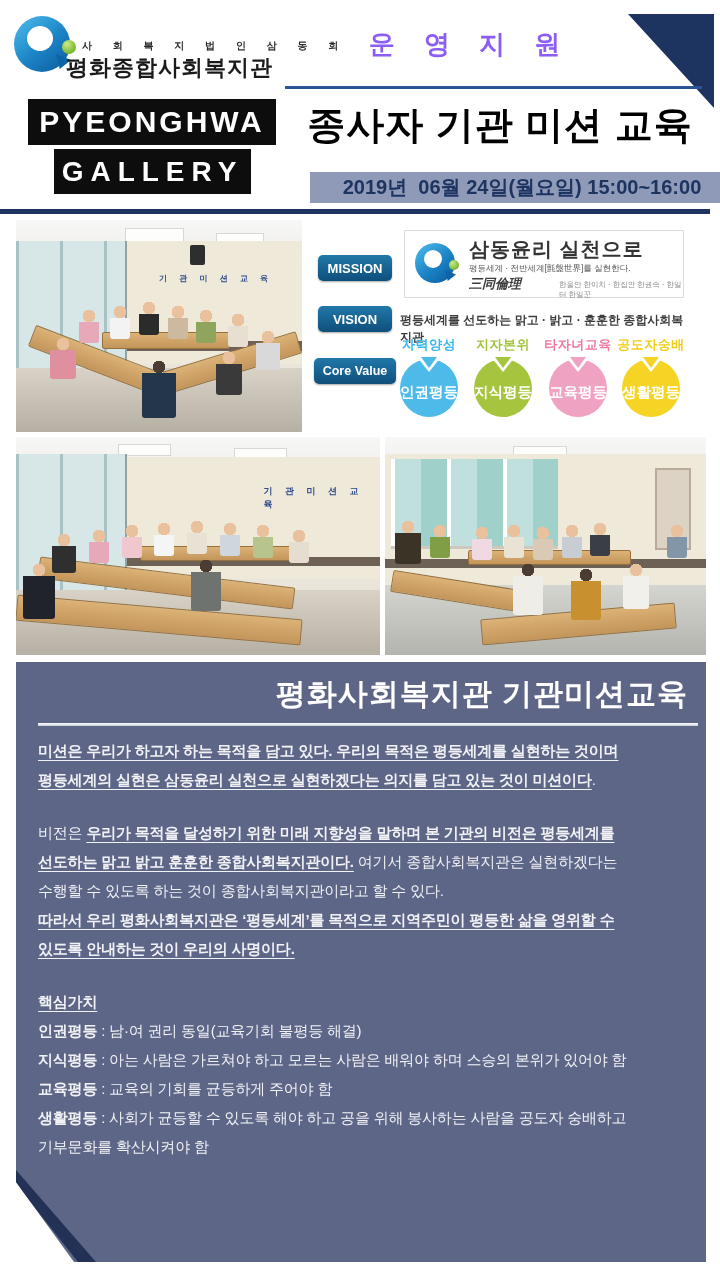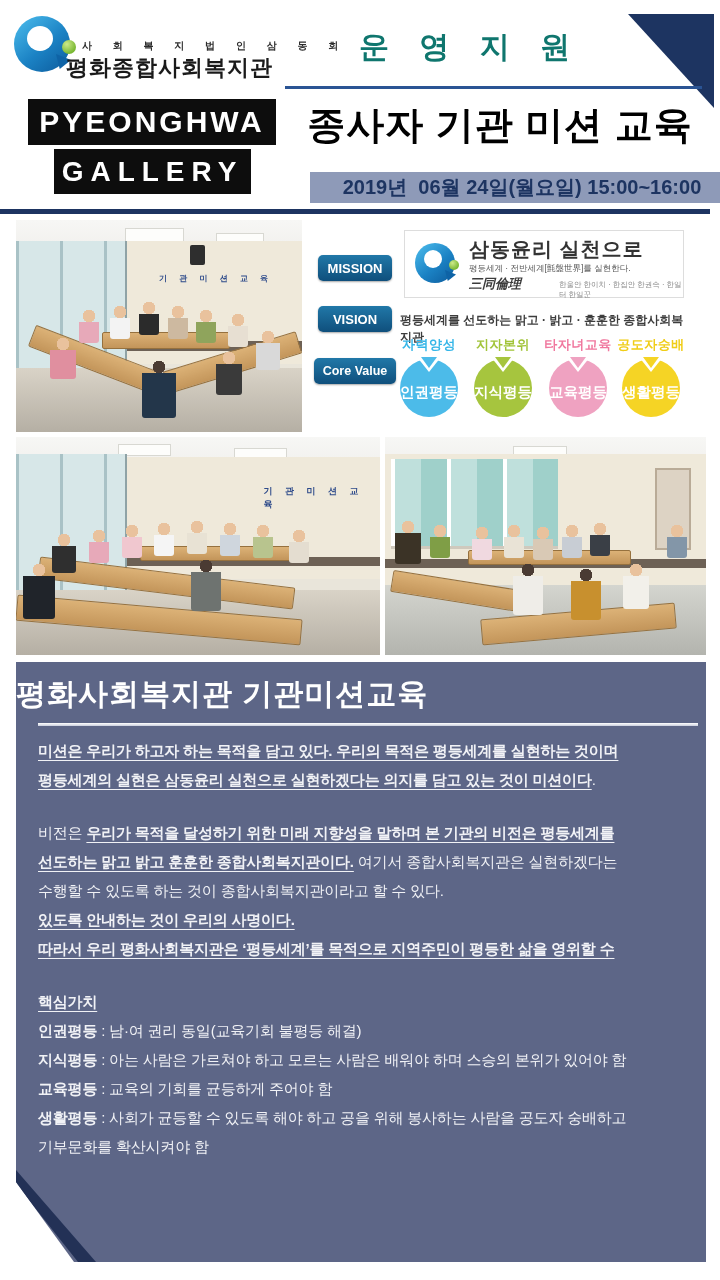--- a/index.html
+++ b/index.html
@@ -16,22 +16,22 @@
   .ring::before{content:"";position:absolute;width:26px;height:25px;border-radius:50%;background:#fff;left:13px;top:10px;}
   .ring::after{content:"";position:absolute;right:-1px;bottom:3px;width:15px;height:15px;background:#0e63a6;
         clip-path:polygon(0 0,100% 40%,25% 100%);}
   .gdot{position:absolute;border-radius:50%;background:radial-gradient(circle at 35% 30%,#cdea8a,#7ab833 70%);}
   #logo .gdot{left:48px;top:24px;width:14px;height:14px;}
   #org-small{left:82px;top:39px;font-size:10px;font-weight:700;letter-spacing:9px;color:#2c2c2c;}
   #org-name{left:66px;top:53px;font-size:22px;font-weight:800;color:#1a1a1a;letter-spacing:1px;}
   .blackbox{background:#0d0d0d;color:#fff;font-weight:700;display:flex;align-items:center;justify-content:center;}
   #box1{left:28px;top:99px;width:248px;height:46px;font-size:30px;letter-spacing:3px;}
   #box2{left:54px;top:149px;width:197px;height:45px;font-size:28px;letter-spacing:7px;}
-  #category{left:290px;top:27px;width:360px;text-align:center;font-size:30px;font-weight:800;
-            color:#0f766e;letter-spacing:11px;}
+  #category{left:290px;top:27px;width:360px;text-align:center;font-size:26px;font-weight:800;
+            color:#8b5cf6;letter-spacing:11px;}
   #tri{left:628px;top:14px;width:86px;height:94px;background:#1d3461;clip-path:polygon(0 0,100% 0,100% 100%);}
   #hrule{left:285px;top:86px;width:417px;height:3px;background:#2a5494;}
   #big-title{left:288px;top:100px;width:424px;text-align:center;font-size:38px;font-weight:800;color:#000;letter-spacing:1px;}
   #datebar{left:310px;top:172px;width:396px;height:31px;background:#8e9ab8;color:#1d3461;
            font-size:20px;font-weight:600;}
   #divider{left:0;top:209px;width:710px;height:5px;background:#1d3461;}
 
   
   .pill{background:linear-gradient(180deg,#2178a8,#0f4f7c);border-radius:5px;color:#fff;
         font-weight:700;box-shadow:0 1px 2px rgba(0,0,0,.35);}
@@ -81,21 +81,21 @@
      background:radial-gradient(circle 6.5px at 50% 7px,#e9c29d 97%,rgba(0,0,0,0)),
                 linear-gradient(180deg,rgba(0,0,0,0) 0 13px,var(--s,#888) 13px);}
   .p.dark{background:radial-gradient(circle 6.5px at 50% 7px,#4a3b33 97%,rgba(0,0,0,0)),
                 linear-gradient(180deg,rgba(0,0,0,0) 0 13px,var(--s,#888) 13px);}
 
   
   #panel{left:16px;top:662px;width:690px;height:600px;background:#5d6687;
          clip-path:polygon(0 0,100% 0,100% 100%,58px 100%,0 520px);}
   #panel .diag{position:absolute;left:0;top:500px;width:84px;height:100px;background:#233156;
          clip-path:polygon(0 8px,0 22px,62px 100px,80px 100px);}
-  #panel-title{padding:12px 18px 0 0;font-size:30px;font-weight:800;color:#fff;letter-spacing:1px;}
+  #panel-title{text-align:right;padding:12px 18px 0 0;font-size:30px;font-weight:800;color:#fff;letter-spacing:1px;}
   #panel-rule{margin:8px 8px 0 22px;height:3px;background:linear-gradient(#ffffff,#c9cedd);}
   #body-lines{margin:10px 14px 0 22px;font-size:15px;color:#f1f2f6;letter-spacing:-0.2px;}
   .line{line-height:29px;white-space:nowrap;}
   .gap{height:24px;}
   .seg-u{text-decoration:underline;text-underline-offset:4px;}
   .seg-b{font-weight:700;}
 </style>
 </head>
 <body>
 
@@ -230,22 +230,22 @@
   <div class="diag"></div>
   <div id="panel-title">평화사회복지관 기관미션교육</div>
   <div id="panel-rule"></div>
   <div id="body-lines">
       <div class="line"><span class="seg-u seg-b">미션은 우리가 하고자 하는 목적을 담고 있다. 우리의 목적은 평등세계를 실현하는 것이며</span></div>
       <div class="line"><span class="seg-u seg-b">평등세계의 실현은 삼동윤리 실천으로 실현하겠다는 의지를 담고 있는 것이 미션이다</span><span>.</span></div>
       <div class="gap"></div>
       <div class="line"><span>비전은 </span><span class="seg-u seg-b">우리가 목적을 달성하기 위한 미래 지향성을 말하며 본 기관의 비전은 평등세계를</span></div>
       <div class="line"><span class="seg-u seg-b">선도하는 맑고 밝고 훈훈한 종합사회복지관이다.</span><span> 여기서 종합사회복지관은 실현하겠다는</span></div>
       <div class="line"><span>수행할 수 있도록 하는 것이 종합사회복지관이라고 할 수 있다.</span></div>
+      <div class="line"><span class="seg-u seg-b">따라서 우리 평화사회복지관은 ‘평등세계’를 목적으로 지역주민이 평등한 삶을 영위할 수</span></div>
       <div class="line"><span class="seg-u seg-b">있도록 안내하는 것이 우리의 사명이다.</span></div>
-      <div class="line"><span class="seg-u seg-b">따라서 우리 평화사회복지관은 ‘평등세계’를 목적으로 지역주민이 평등한 삶을 영위할 수</span></div>
       <div class="gap"></div>
       <div class="line"><span class="seg-u seg-b">핵심가치</span></div>
       <div class="line"><span class="seg-b">인권평등</span><span> : 남·여 권리 동일(교육기회 불평등 해결)</span></div>
       <div class="line"><span class="seg-b">지식평등</span><span> : 아는 사람은 가르쳐야 하고 모르는 사람은 배워야 하며 스승의 본위가 있어야 함</span></div>
       <div class="line"><span class="seg-b">교육평등</span><span> : 교육의 기회를 균등하게 주어야 함</span></div>
       <div class="line"><span class="seg-b">생활평등</span><span> : 사회가 균등할 수 있도록 해야 하고 공을 위해 봉사하는 사람을 공도자 숭배하고</span></div>
       <div class="line"><span>기부문화를 확산시켜야 함</span></div>
     </div>
 </div>
 

